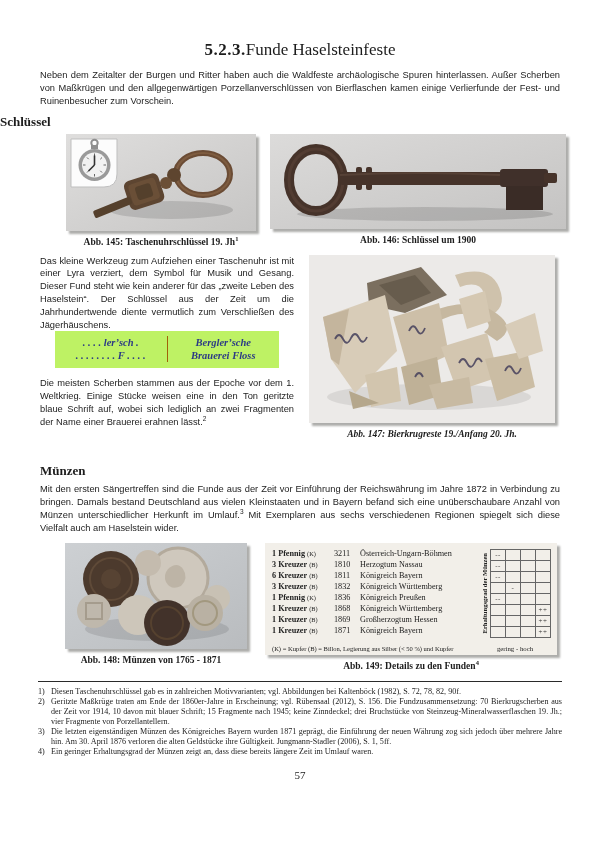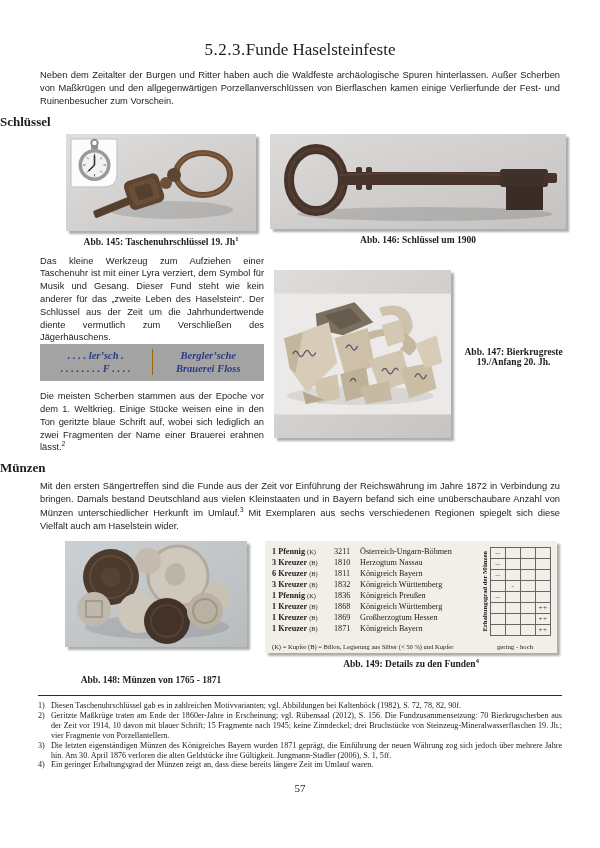--- a/index.html
+++ b/index.html
@@ -2,40 +2,40 @@
 <html lang="de"><head>
 <meta charset="utf-8">
 <style>
   html,body{margin:0;padding:0;background:#ffffff;}
   .page{
     width:600px;height:848px;position:relative;background:#ffffff;
     font-family:"Liberation Sans",sans-serif;color:#1c1c1c;overflow:hidden;
   }
   
   .doc-title{margin-top:40px;text-align:center;font-family:"Liberation Serif",serif;font-size:17px;}
-  .doc-title .t-num{font-weight:400;letter-spacing:.5px;}
+  .doc-title .t-num{font-weight:700;letter-spacing:.5px;}
   .doc-title .t-name{font-weight:400;margin-left:0;}
   h3.sec{font-family:"Liberation Serif",serif;font-weight:700;font-size:13px;text-align:left;margin:5px 0 4px 0;}
   
   .para{margin:9px 40px 0 40px;font-size:9.3px;line-height:13.2px;text-align:justify;}
   sup{font-size:6.5px;line-height:0;}
   
   .figrow{display:flex;margin:2px 40px 0 40px;align-items:flex-start;}
   .figblock{display:flex;flex-direction:column;align-items:center;}
   .photo{background:linear-gradient(135deg,#dedddc 0%,#cfcecd 60%,#c6c5c4 100%);
          box-shadow:3px 3px 2px #adadab;display:block;}
   .figcap{font-family:"Liberation Serif",serif;font-weight:700;font-size:9.5px;margin-top:6px;text-align:center;}
   
   .cols{display:flex;margin:8px 40px 0 40px;gap:10px;}
   .col-left{width:254px;}
-  .col-right{flex:1;display:flex;flex-direction:row;align-items:center;}
+  .col-right{flex:1;display:flex;flex-direction:column;align-items:center;font-style:italic;}
   .col-left .para2{font-size:9.3px;line-height:12.8px;text-align:justify;}
   .col-left h3.sec{margin:7px 0 5px 0;}
   
-  .inscription{width:224px;margin:0 auto;background:#a3a3a3;display:flex;padding:5px 0 6px 0;}
+  .inscription{width:224px;margin:0 auto;background:#bef264;display:flex;padding:5px 0 6px 0;}
   .ins-cell{flex:1;text-align:center;font-family:"Liberation Serif",serif;font-style:italic;font-weight:700;
             color:#2c3a85;font-size:10.5px;line-height:13px;}
   .ins-cell.right{border-left:1px solid #a16207;}
   
   .table-photo{width:292px;height:112px;background:#f2efe9;box-shadow:3px 3px 2px #adadab;
                padding:6px 6px 3px 7px;box-sizing:border-box;display:flex;flex-direction:column;
                font-family:"Liberation Serif",serif;color:#222;}
   .tp-main{display:flex;flex:1;}
   .tp-rows{flex:1;display:flex;flex-direction:column;}
   .t-row{display:flex;align-items:baseline;height:11px;font-size:8.2px;white-space:nowrap;}
@@ -182,25 +182,25 @@
           <path d="M100 76 q4 -9 8 -1 q4 8 8 -2"></path>
           <path d="M150 108 q4 -8 8 0 q4 8 8 -1 q3 -7 7 0"></path>
           <path d="M196 116 q4 -9 8 -1 q4 8 8 -2"></path>
           <path d="M106 122 q4 -8 8 0"></path>
         </g>
       </svg>
       <div class="figcap"><span>Abb. 147: Bierkrugreste 19./Anfang 20. Jh.</span></div>
     </div>
   </div>
 
-  <h3 class="sec" style="margin-top:6px;">Münzen</h3>
+  <h3 class="sec" style="margin-top:24px;padding-left:40px;">Münzen</h3>
   <p class="para" style="margin-top:2px;"><span>Mit den ersten Sängertreffen sind die Funde aus der Zeit vor Einführung der Reichswährung im Jahre 1872 in Verbindung zu bringen. Damals bestand Deutschland aus vielen Kleinstaaten und in Bayern befand sich eine unüberschaubare Anzahl von Münzen unterschiedlicher Herkunft im Umlauf.</span><sup>3</sup><span> Mit Exemplaren aus sechs verschiedenen Regionen spiegelt sich diese Vielfalt auch am Haselstein wider.</span></p>
 
   <div class="figrow" style="margin-top:8px;">
-    <div class="figblock" style="width:222px;gap:22px;">
+    <div class="figblock" style="width:222px;">
       <svg class="photo" width="182" height="106" viewBox="0 0 182 106" style="margin-left:10px;">
         <defs>
           <linearGradient id="g3" x1="0" y1="0" x2="1" y2="1">
             <stop offset="0" stop-color="#cdd0d3"></stop>
               <stop offset="1" stop-color="#b9bcbf"></stop>
           </linearGradient>
         </defs>
         <rect width="182" height="106" fill="url(#g3)"></rect>
         <ellipse cx="92" cy="86" rx="72" ry="12" fill="#000" opacity="0.10"></ellipse>
         <circle cx="113" cy="35" r="30" fill="#cfc8bd"></circle>

